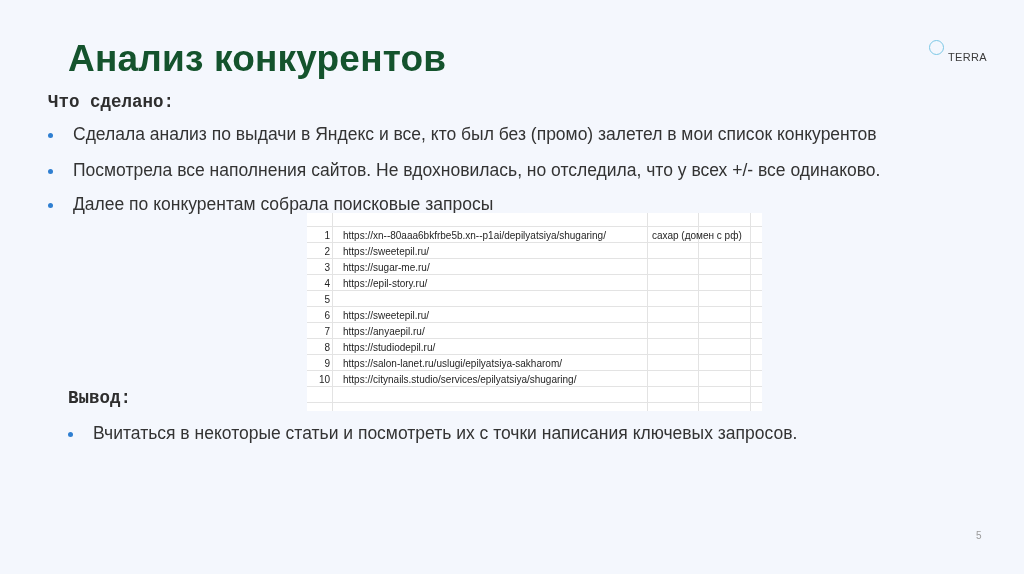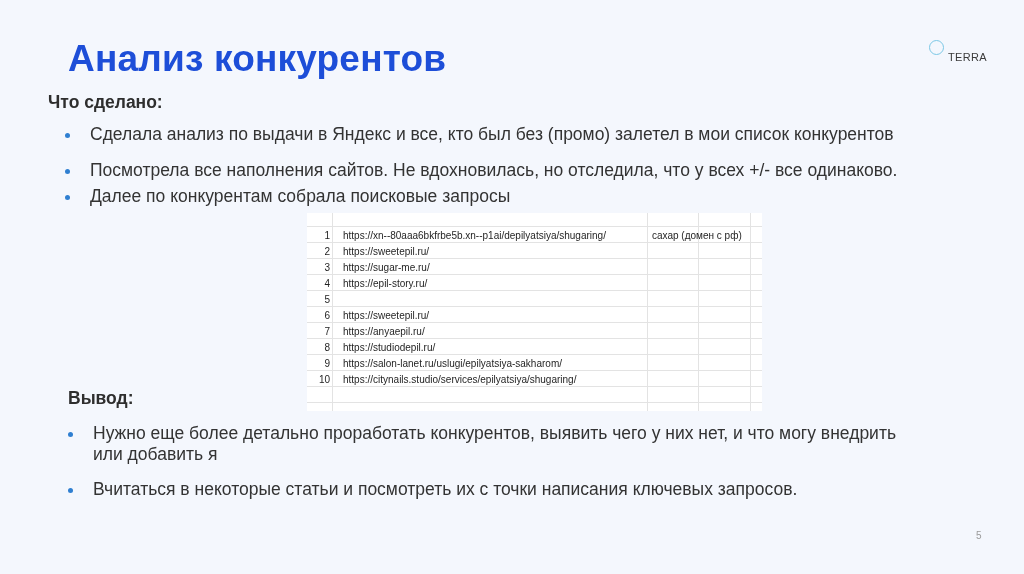--- a/index.html
+++ b/index.html
@@ -18,26 +18,26 @@
     .logo-ring {
       width: 15px; height: 15px; border-radius: 50%;
       border: 1.5px solid #7cc8e6; background: #f4f7fd;
     }
     .logo-text {
       font-family: "Liberation Sans", sans-serif;
       font-size: 11px; color: #3b3b3b; letter-spacing: 0.3px; margin-top: 19px;
     }
     .title {
       position: absolute; left: 68px; top: 38px;
-      font-size: 37px; font-weight: bold; color: #1d4ed8;
+      font-size: 37px; font-weight: bold; color: #14532d;
       letter-spacing: 0.2px;
     }
     .section-label {
       position: absolute;
-      font-size: 17.5px; font-weight: bold; color: #2e2e2e;
+      font-size: 17.5px; font-weight: bold; color: #2e2e2e; font-family: Liberation Mono, monospace;
     }
     .bullets { position: absolute; list-style: none; }
     .bullet {
       position: relative; font-size: 17.5px; color: #333333;
       padding-left: 25px; line-height: 21px;
     }
     .bullet .dot {
       position: absolute; left: 0; top: 9px;
       width: 5px; height: 5px; border-radius: 50%;
       background: #2f7fd1;
@@ -74,26 +74,26 @@
 
   <div class="logo">
     <span class="logo-ring"></span>
     <span class="logo-text">TERRA</span>
   </div>
 
   <h1 class="title">Анализ конкурентов</h1>
 
   <div class="section-label" style="left:48px; top:92px;">Что сделано:</div>
 
-  <ul class="bullets" style="left:65px; top:124px; width:940px;">
+  <ul class="bullets" style="left:48px; top:124px; width:940px;">
     <li class="bullet" style="margin-bottom:15px;">
       <span class="dot"></span>
       <span>Сделала анализ по выдачи в Яндекс и все, кто был без (промо) залетел в мои список конкурентов</span>
     </li>
-    <li class="bullet" style="margin-bottom:5px;">
+    <li class="bullet" style="margin-bottom:13px;">
       <span class="dot"></span>
       <span>Посмотрела все наполнения сайтов. Не вдохновилась, но отследила, что у всех +/-  все одинаково.</span>
     </li>
     <li class="bullet">
       <span class="dot"></span>
       <span>Далее по конкурентам собрала поисковые запросы</span>
     </li>
   </ul>
 
   <div class="sheet">
@@ -154,24 +154,20 @@
     </div>
     <div class="sheet-row" style="top:158px;">
       <span class="row-num">10</span>
       <span class="row-url">https://citynails.studio/services/epilyatsiya/shugaring/</span>
     </div>
   </div>
 
   <div class="section-label" style="left:68px; top:388px;">Вывод:</div>
 
   <ul class="bullets" style="left:68px; top:423px; width:860px;">
-    <li class="bullet" style="margin-bottom:14px;">
-      <span class="dot"></span>
-      <span>Нужно еще более детально проработать конкурентов, выявить чего у них нет, и что могу внедрить или добавить я</span>
-    </li>
     <li class="bullet">
       <span class="dot"></span>
       <span>Вчитаться в некоторые статьи и посмотреть их с точки написания ключевых запросов.</span>
     </li>
   </ul>
 
   <div class="page-num">5</div>
 </div>
 
 </body></html>

